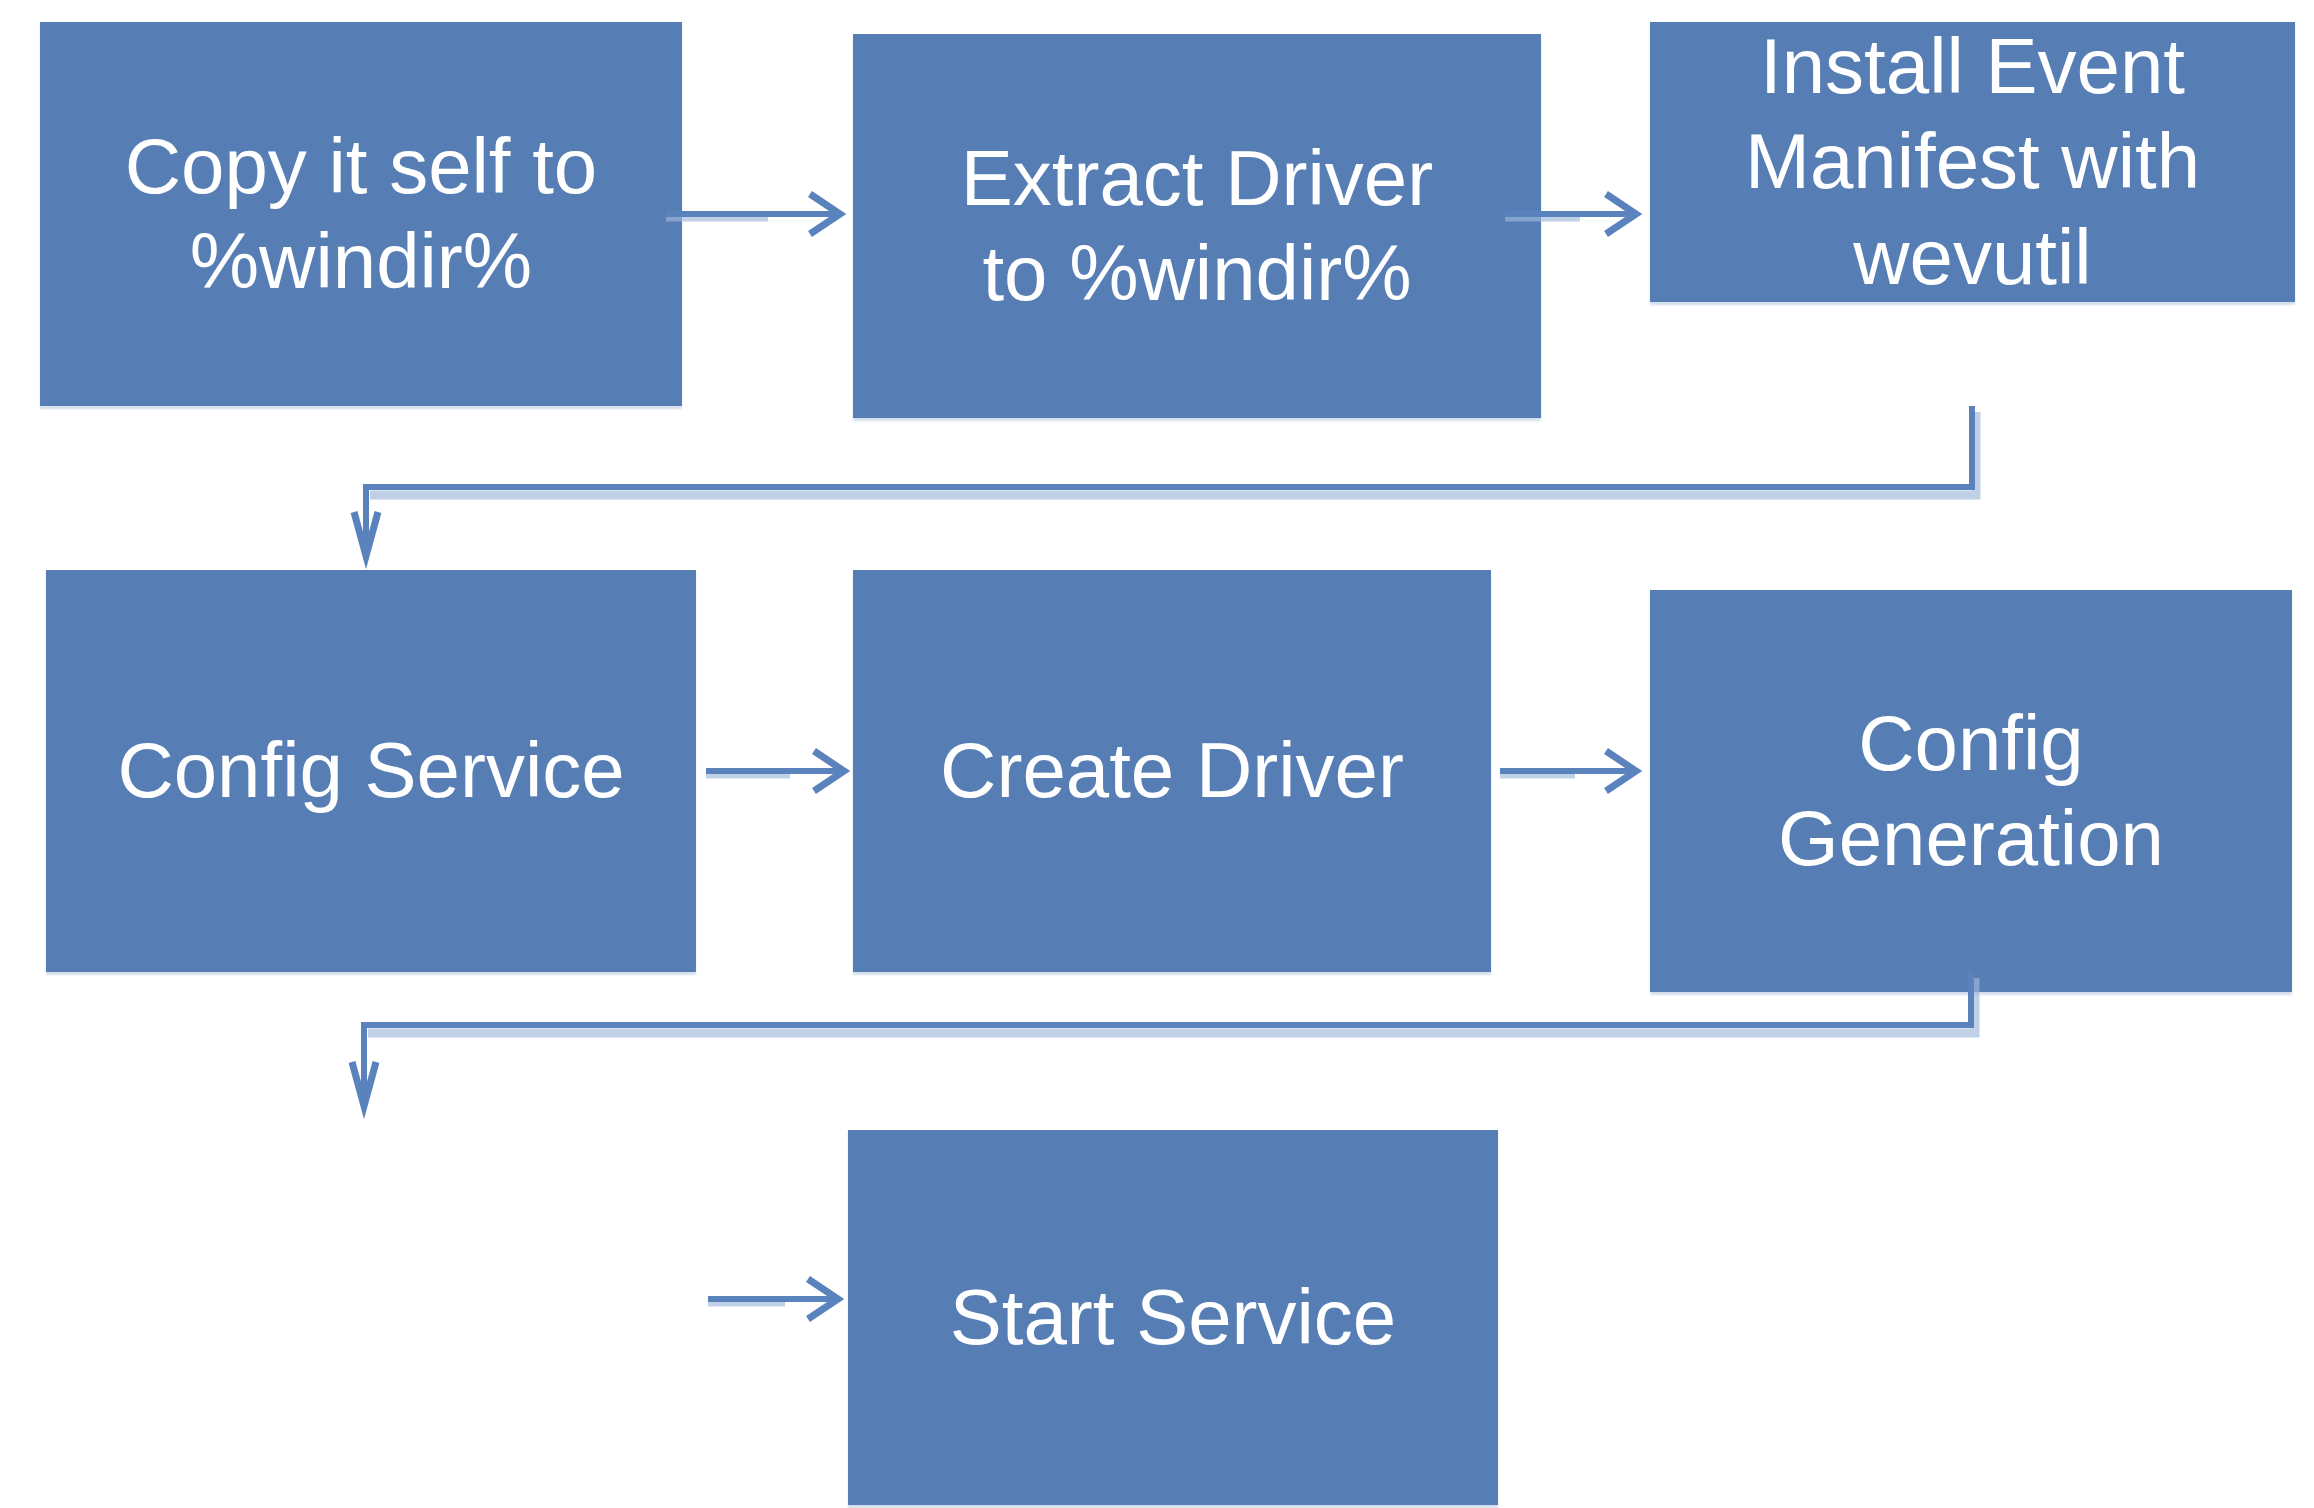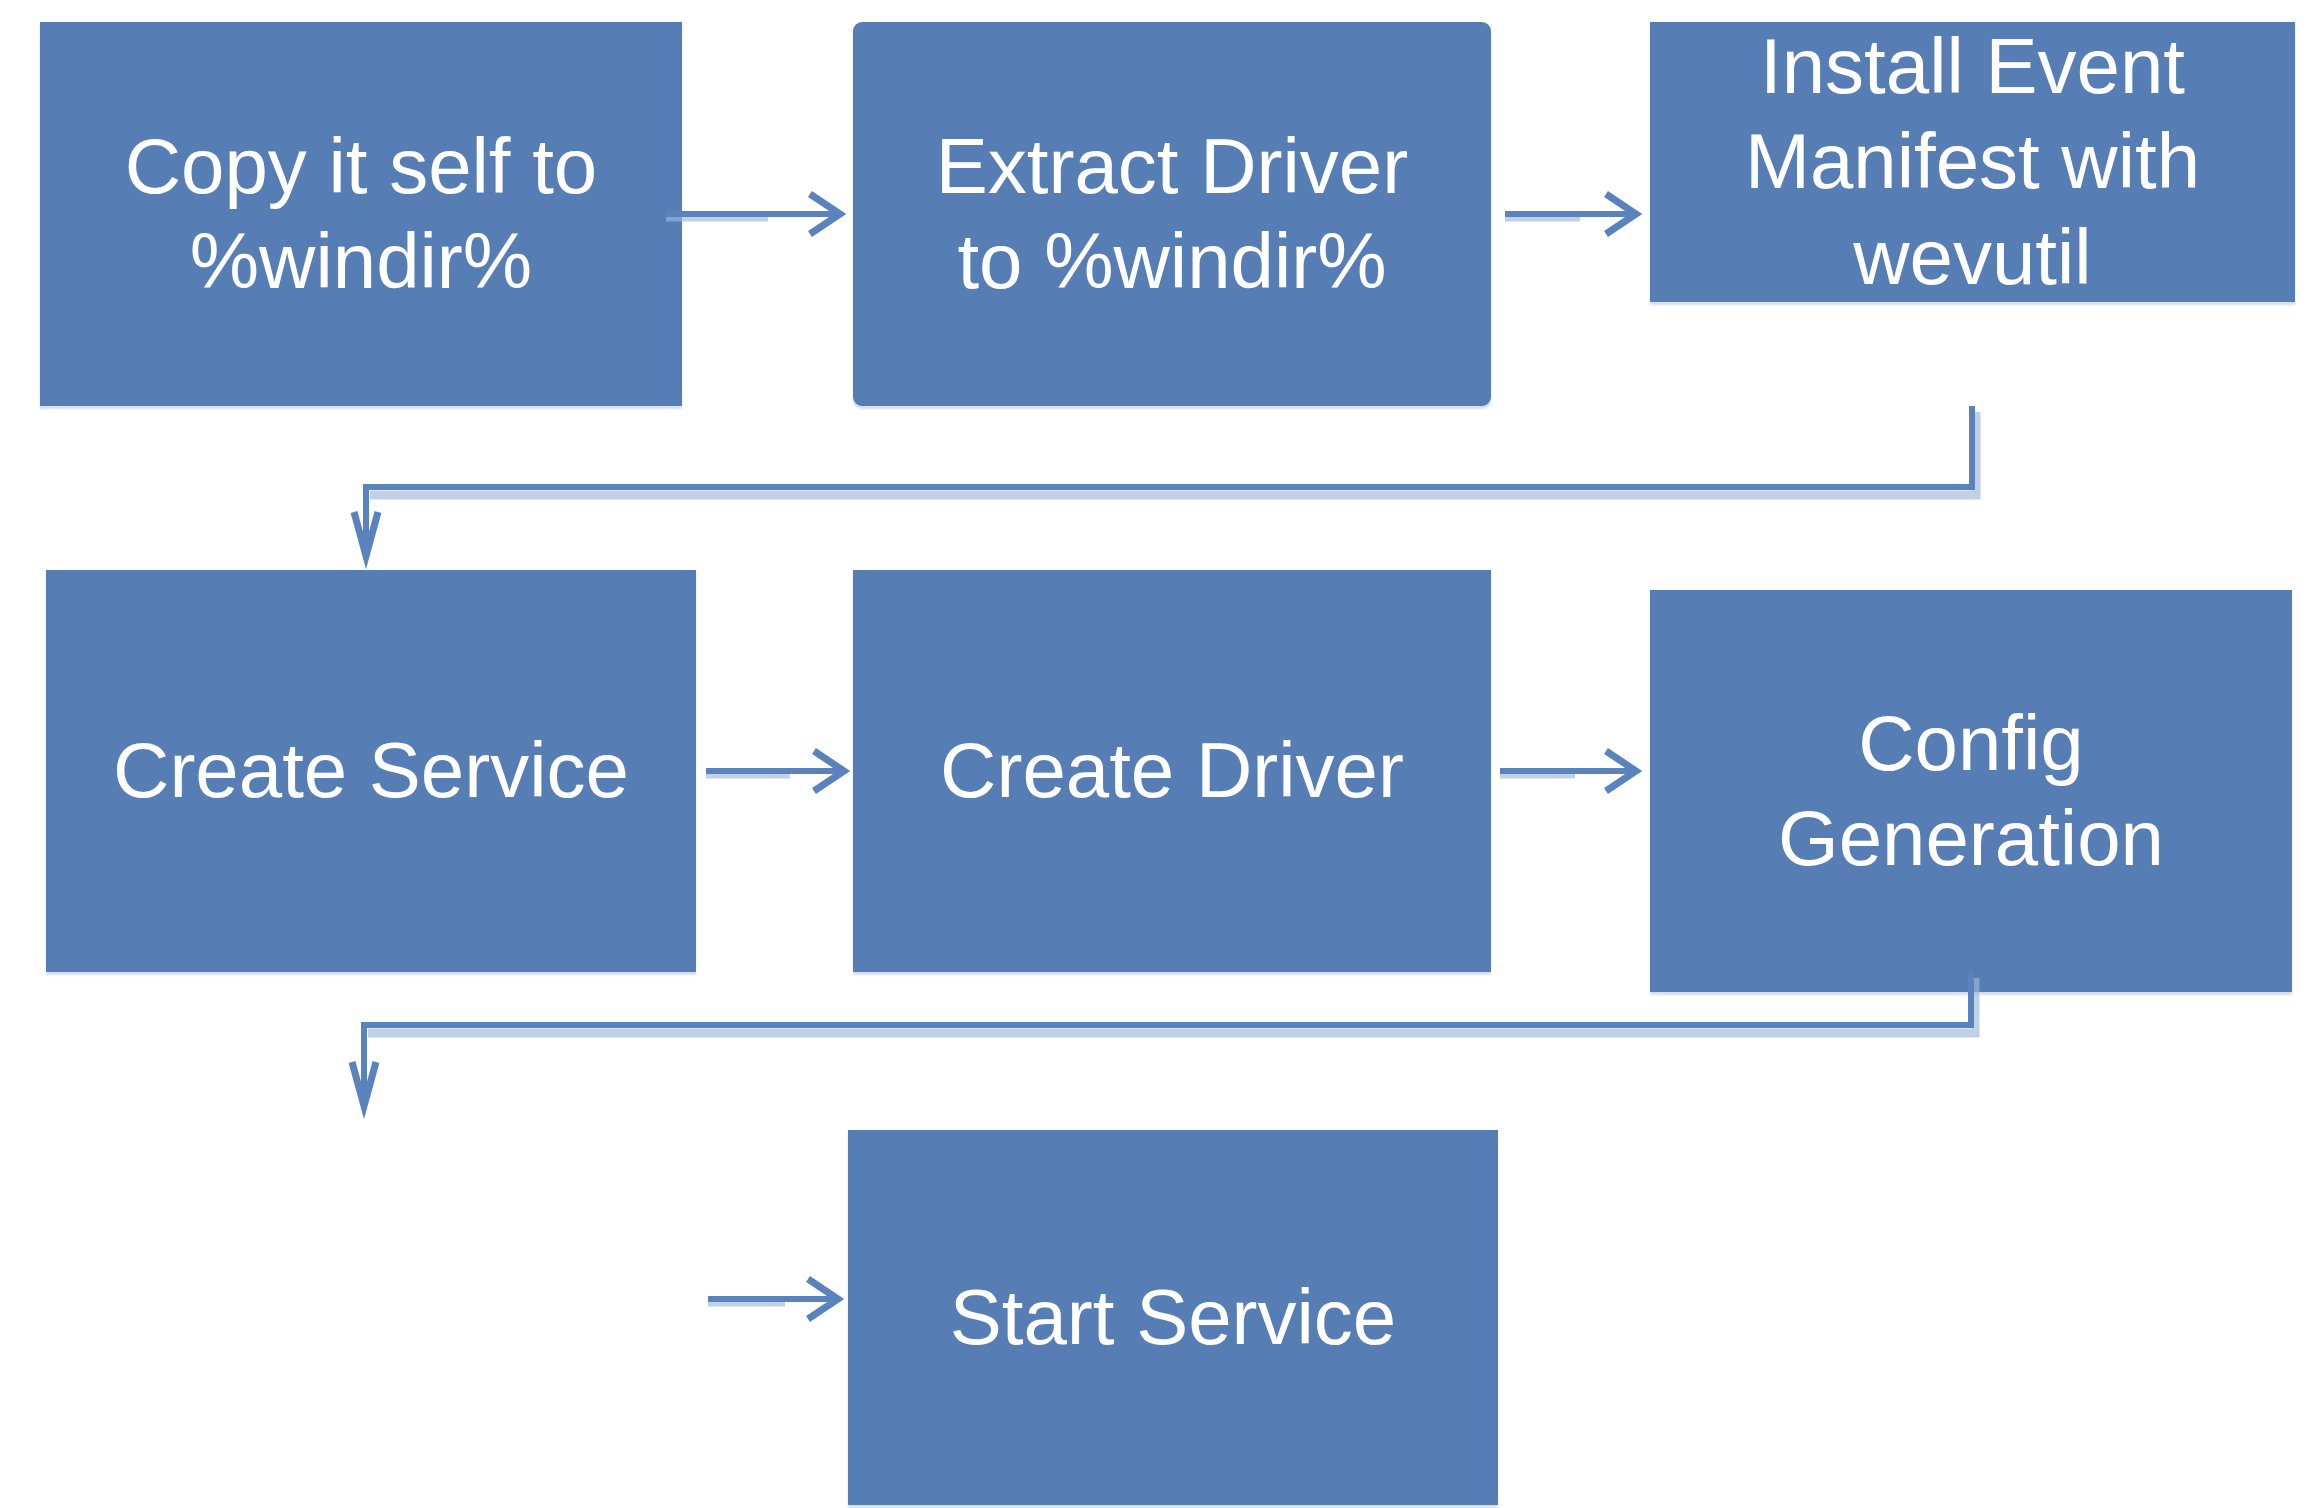--- a/index.html
+++ b/index.html
@@ -24,21 +24,21 @@
     display:flex;
     align-items:center;
     justify-content:center;
     text-align:center;
     font-size:78px;
     line-height:1.22;
     white-space:pre-line;
     box-shadow:0 3px 2px rgba(86,126,180,0.25);
   }
   .n1{left:12px;  top:22px;   width:642px;height:384px;margin-left:28px;}
-  .n2{left:853px; top:22px;   width:638px;height:384px;border-radius:9px;}
+  .n2{left:853px; top:34px;   width:688px;height:384px;}
   .n3{left:1650px;top:22px;   width:645px;height:280px;}
   .n4{left:46px;  top:570px;  width:650px;height:402px;}
   .n5{left:853px; top:570px;  width:638px;height:402px;}
   .n6{left:1650px;top:590px;  width:642px;height:402px;}
   .n7{left:46px;  top:1130px; width:650px;height:375px;}
   .n8{left:848px; top:1130px; width:650px;height:375px;}
   svg.overlay{
     position:absolute;left:0;top:0;width:2314px;height:1508px;
     pointer-events:none;
   }
@@ -58,21 +58,21 @@
   <div class="node n2">
     <span>Extract Driver
 to %windir%</span>
   </div>
   <div class="node n3">
     <span>Install Event
 Manifest with
 wevutil</span>
   </div>
   <div class="node n4">
-    <span>Create Service</span>
+    <span>Config Service</span>
   </div>
   <div class="node n5">
     <span>Create Driver</span>
   </div>
   <div class="node n6">
     <span>Config
 Generation</span>
   </div>
   <div class="node n8">
     <span>Start Service</span>

